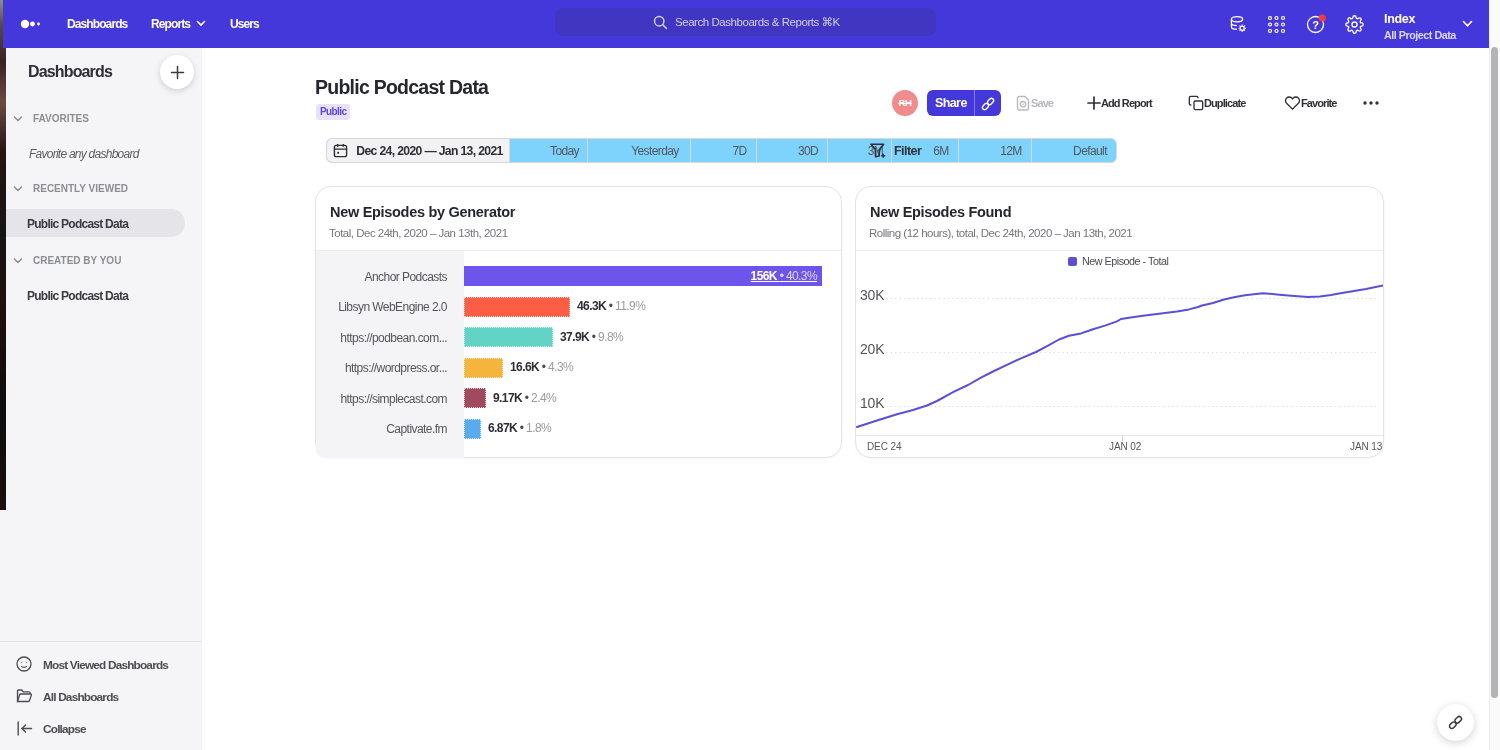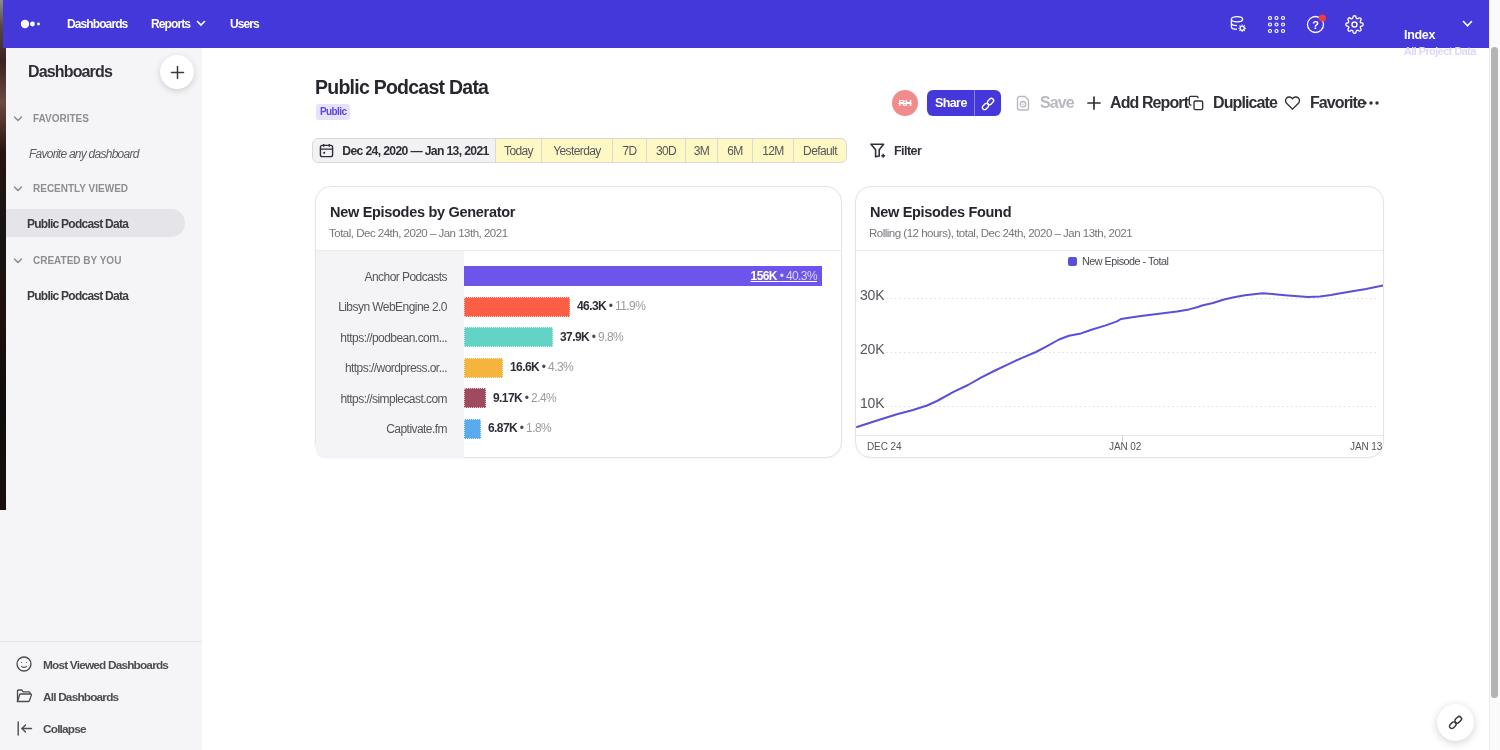--- a/index.html
+++ b/index.html
@@ -7,21 +7,21 @@
 .abs { position:absolute; }
 
 
 #strip { left:0; top:0; width:6px; height:510px; background:linear-gradient(180deg,#8d8d8d 0%,#5a4743 5%,#3a2320 12%,#6b4a42 20%,#27140f 30%,#151515 45%,#20100c 60%,#0d0d0d 80%,#1a0f0c 100%); z-index:5; }
 
 
 #nav { left:3px; top:0; width:1486px; height:48px; background:#4538db; z-index:10; color:#fff; }
 .navitem { position:absolute; top:17px; font-size:12px; font-weight:700; color:#fff; letter-spacing:-0.9px; }
 #search { position:absolute; left:552px; top:8px; width:381px; height:28px; background:#4136c2; border-radius:8px; }
 #search .stext { position:absolute; left:120px; top:7px; font-size:11.5px; letter-spacing:-0.45px; color:#d3cef5; }
-.uindex { position:absolute; left:1381px; top:28px; letter-spacing:-0.3px;margin-left:20px; }
+.uindex { position:absolute; left:1381px; top:12px; letter-spacing:-0.3px; }
 .uindex .l1 { font-size:12.5px; font-weight:700; }
 .uindex .l2 { font-size:10.8px; color:#dcd8f7; margin-top:3px; font-weight:600; letter-spacing:-0.5px; }
 
 
 #side { left:0; top:48px; width:202px; height:702px; background:#f5f4f6; z-index:4; }
 #side h2 { position:absolute; left:28px; top:15px; font-size:16px; color:#2e2e36; letter-spacing:-0.85px; }
 #plus { position:absolute; left:160px; top:7px; width:34px; height:34px; border-radius:50%; background:#fff; box-shadow:0 2px 6px rgba(0,0,0,.16); }
 .schead { position:absolute; font-size:10px; font-weight:700; color:#8d8d94; letter-spacing:0; }
 .chev { position:absolute; width:10px; height:10px; }
 .sitalic { position:absolute; left:29px; font-size:12px; font-style:italic; color:#5c5c63; letter-spacing:-0.75px; }
@@ -32,25 +32,25 @@
 
 
 #main { left:202px; top:48px; width:1287px; height:702px; background:#fff; z-index:3; }
 #main h1 { position:absolute; left:113px; top:28px; font-size:19.5px; color:#26262e; letter-spacing:-0.75px; }
 #badge { position:absolute; left:114px; top:56px; font-size:10px; font-weight:600; color:#5948d9; background:#e6e2fa; border-radius:3px; padding:2px 4px 3px; letter-spacing:-0.6px; }
 #avatar { position:absolute; left:690px; top:42px; width:26px; height:26px; border-radius:50%; background:#f28b8b; color:#fff; font-size:9.5px; font-weight:700; text-align:center; line-height:26px; letter-spacing:-0.3px; text-decoration:line-through; }
 #sharebtn { position:absolute; left:725px; top:42px; height:26px; border-radius:6px; background:#4538db; color:#fff; display:flex; align-items:center; }
 #sharebtn .t { font-size:12.5px; font-weight:700; padding:0 7px 0 8px; letter-spacing:-0.6px; }
 #sharebtn .sep { width:1px; height:26px; background:rgba(255,255,255,.35); }
 #sharebtn .lk { width:26px; text-align:center; }
-.hbtn { position:absolute; top:42px; height:26px; display:flex; align-items:center; gap:9px; font-size:16px; font-weight:700; color:#2f2f36; letter-spacing:-0.9px; }
+.hbtn { position:absolute; top:42px; height:26px; display:flex; align-items:center; font-size:11px; font-weight:700; color:#2f2f36; letter-spacing:-0.9px; }
 .hbtn.gray { color:#b9b9c0; }
 
 
-#datebar { position:absolute; left:110px; top:90px; height:25px; display:flex; border:1px solid #d8d8dd; border-radius:6px; background:#fef9c3; align-items:stretch; }
+#datebar { position:absolute; left:124px; top:90px; height:25px; display:flex; border:1px solid #d8d8dd; border-radius:6px; background:#7dd3fc; align-items:stretch;gap:32px; }
 #datebar .seg { display:flex; align-items:center; justify-content:center; font-size:12px; color:#55555d; border-right:1px solid #d8d8dd; letter-spacing:-0.6px; }
 #datebar .seg:nth-child(2){width:46px} #datebar .seg:nth-child(3){width:71px} #datebar .seg:nth-child(4){width:34px} #datebar .seg:nth-child(5){width:39px} #datebar .seg:nth-child(6){width:32px} #datebar .seg:nth-child(7){width:35px} #datebar .seg:nth-child(8){width:41px} #datebar .seg:nth-child(9){width:52px}
 #datebar .seg:last-child { border-right:none; }
 #datebar .first { background:#f2f2f4; border-radius:5px 0 0 5px; gap:8px; color:#2e2e36; font-weight:700; width:183px; font-size:12.2px; letter-spacing:-0.65px; }
 #datebar .seg.last { border-radius:0 5px 5px 0; }
 #filter { position:absolute; left:668px; top:90px; height:25px; display:flex; align-items:center; gap:7px; font-size:12.5px; font-weight:700; color:#30303a; letter-spacing:-0.55px; }
 
 
 .card { position:absolute; top:138px; background:#fff; border:1px solid #e4e4e8; border-radius:16px; box-shadow:0 1px 3px rgba(0,0,0,.04); }
 #card1 { left:113px; width:527px; height:272px; }
@@ -84,20 +84,27 @@
     <circle cx="6" cy="10" r="4.2" fill="#fff"></circle>
       <circle cx="13.5" cy="10" r="2.4" fill="#fff"></circle>
       <circle cx="19.5" cy="10" r="1.4" fill="#fff"></circle>
   </svg>
   <div class="navitem" style="left:64px">Dashboards</div>
   <div class="navitem" style="left:148px">Reports</div>
   <svg class="abs" style="left:193px;top:20px" width="10" height="7" viewBox="0 0 10 7">
       <path d="M1.5 1.5 L5 5 L8.5 1.5" stroke="#fff" stroke-width="1.6" fill="none" stroke-linecap="round"></path>
     </svg>
   <div class="navitem" style="left:227px">Users</div>
+  <div id="search">
+    <svg class="abs" style="left:98px;top:7px" width="15" height="15" viewBox="0 0 15 15">
+        <circle cx="6.2" cy="6.2" r="4.7" stroke="#d3cef5" stroke-width="1.5" fill="none"></circle>
+        <path d="M9.8 9.8 L13.4 13.4" stroke="#d3cef5" stroke-width="1.5" stroke-linecap="round"></path>
+      </svg>
+    <div class="stext">Search Dashboards &amp; Reports ⌘K</div>
+  </div>
 
   <svg class="abs" style="left:1226px;top:15px" width="19" height="19" viewBox="0 0 19 19" fill="none" stroke="#fff" stroke-width="1.3">
     <ellipse cx="8" cy="4.2" rx="5.6" ry="2.6"></ellipse>
     <path d="M2.4 4.2 v7.6 c0 1.45 2.5 2.6 5.6 2.6 M2.4 8 c0 1.45 2.5 2.6 5.6 2.6"></path>
     <circle cx="13.2" cy="13.2" r="2.1"></circle>
     <path d="M13.2 10.4v-1M13.2 16v1M10.4 13.2h-1M16 13.2h1M11.2 11.2l-.7-.7M15.2 15.2l.7.7M15.2 11.2l.7-.7M11.2 15.2l-.7.7" stroke-width="1.1"></path>
   </svg>
   <svg class="abs" style="left:1264px;top:15px" width="19" height="19" viewBox="0 0 19 19" fill="none" stroke="#fff" stroke-width="1.2">
     <circle cx="3" cy="3" r="1.5"></circle>
       <circle cx="9.5" cy="3" r="1.5"></circle>

